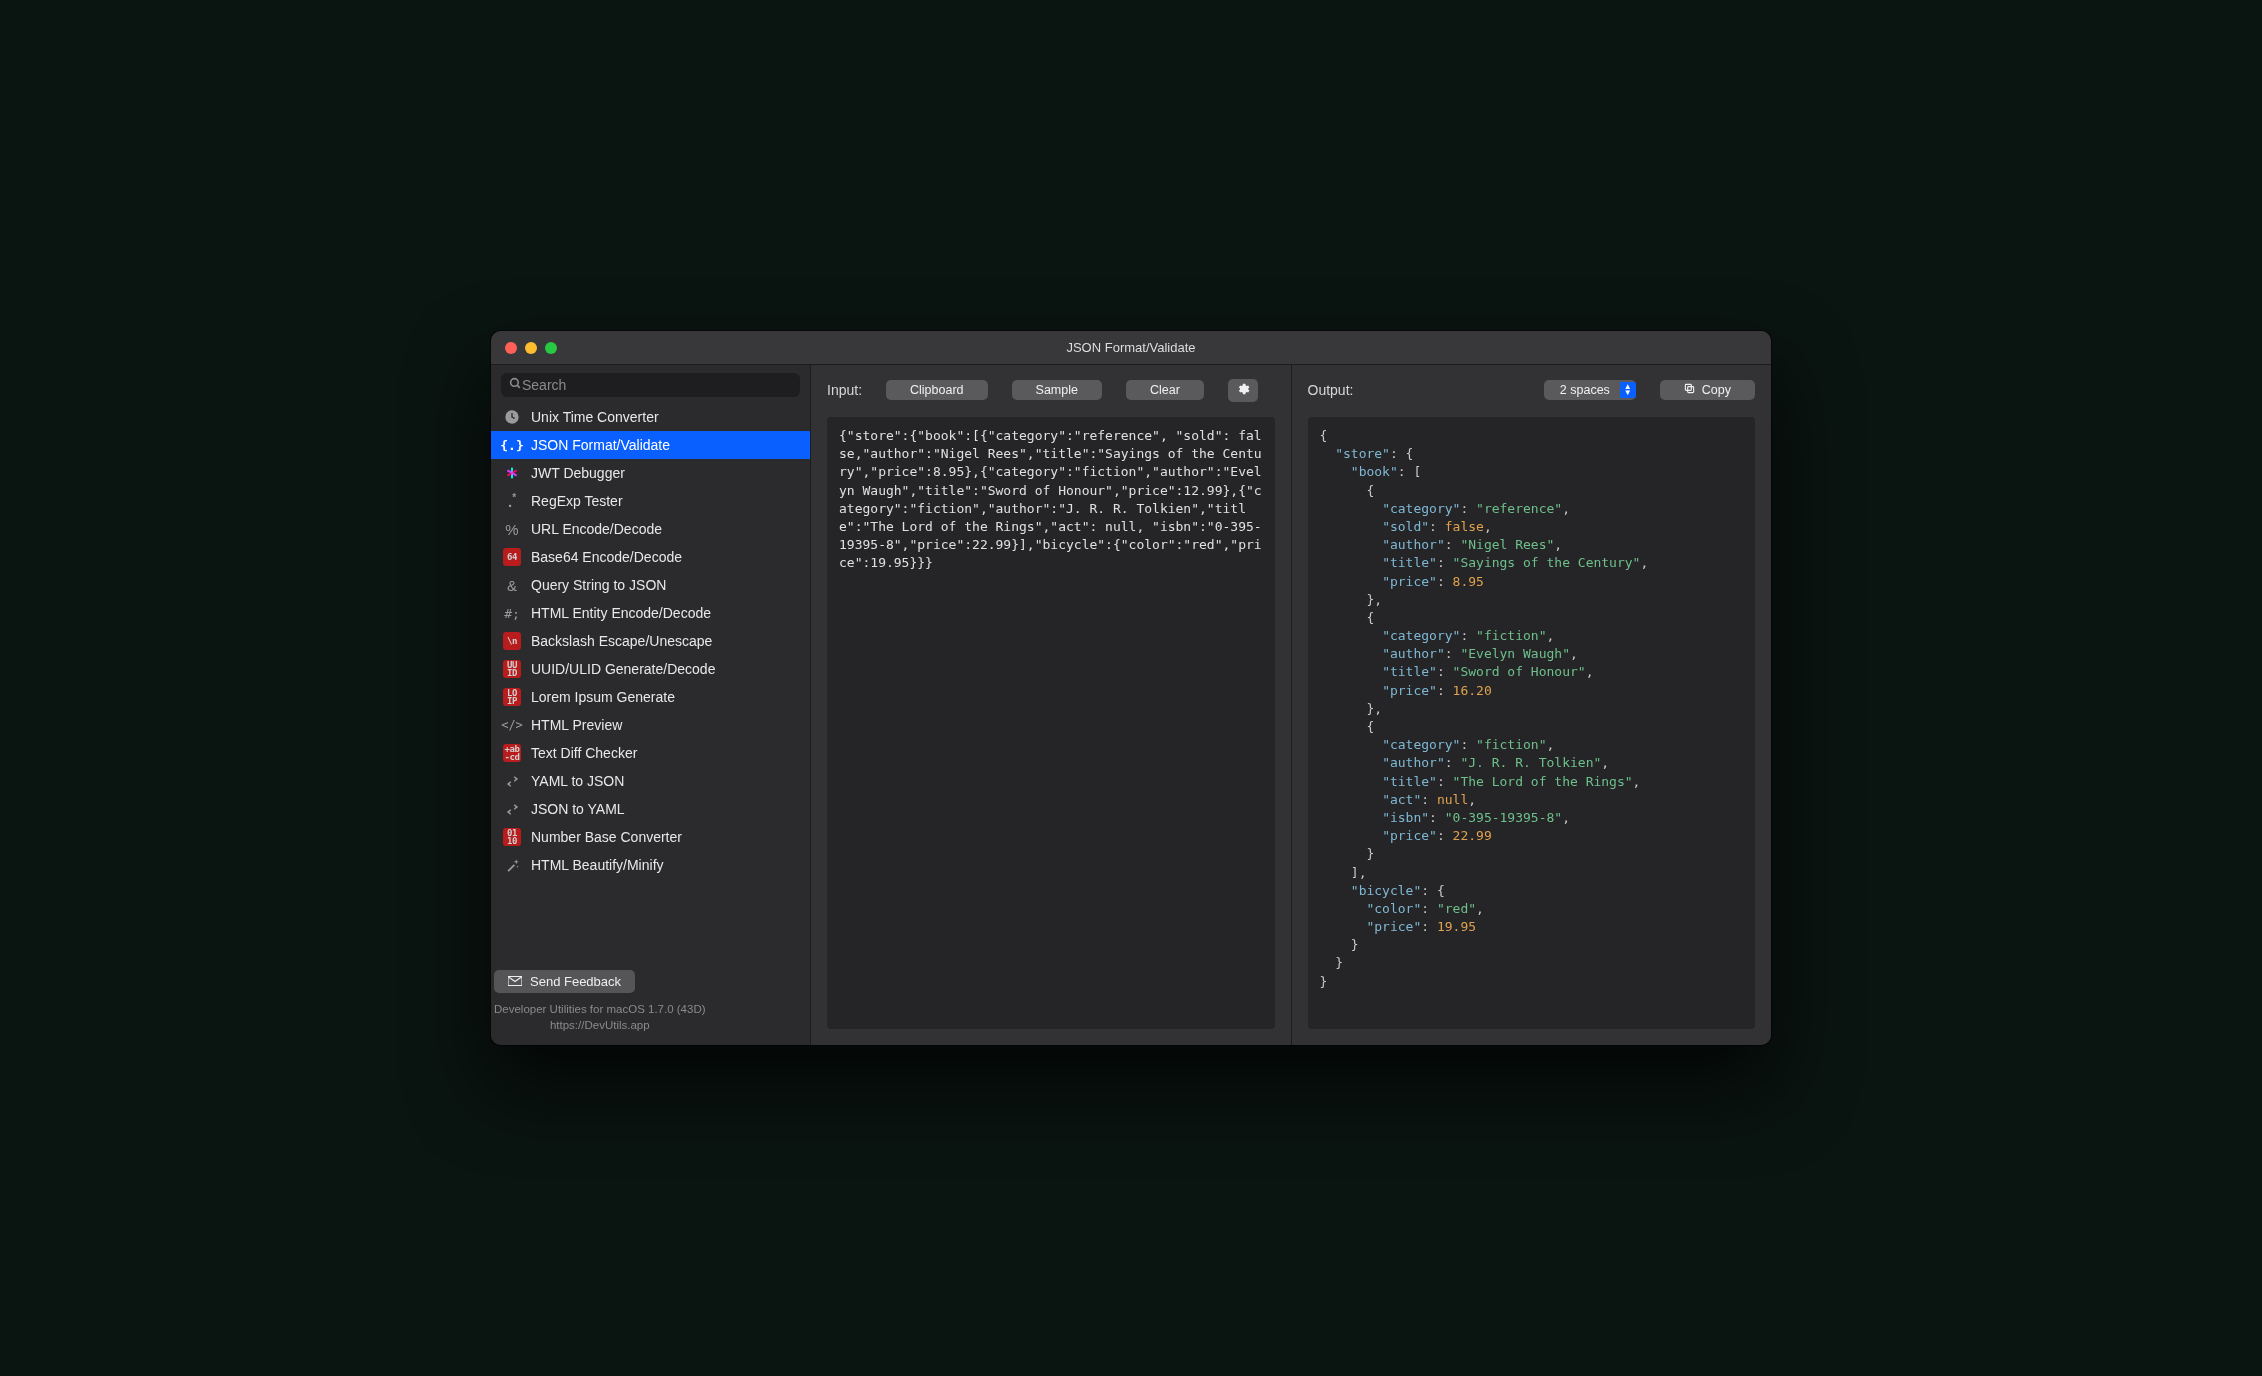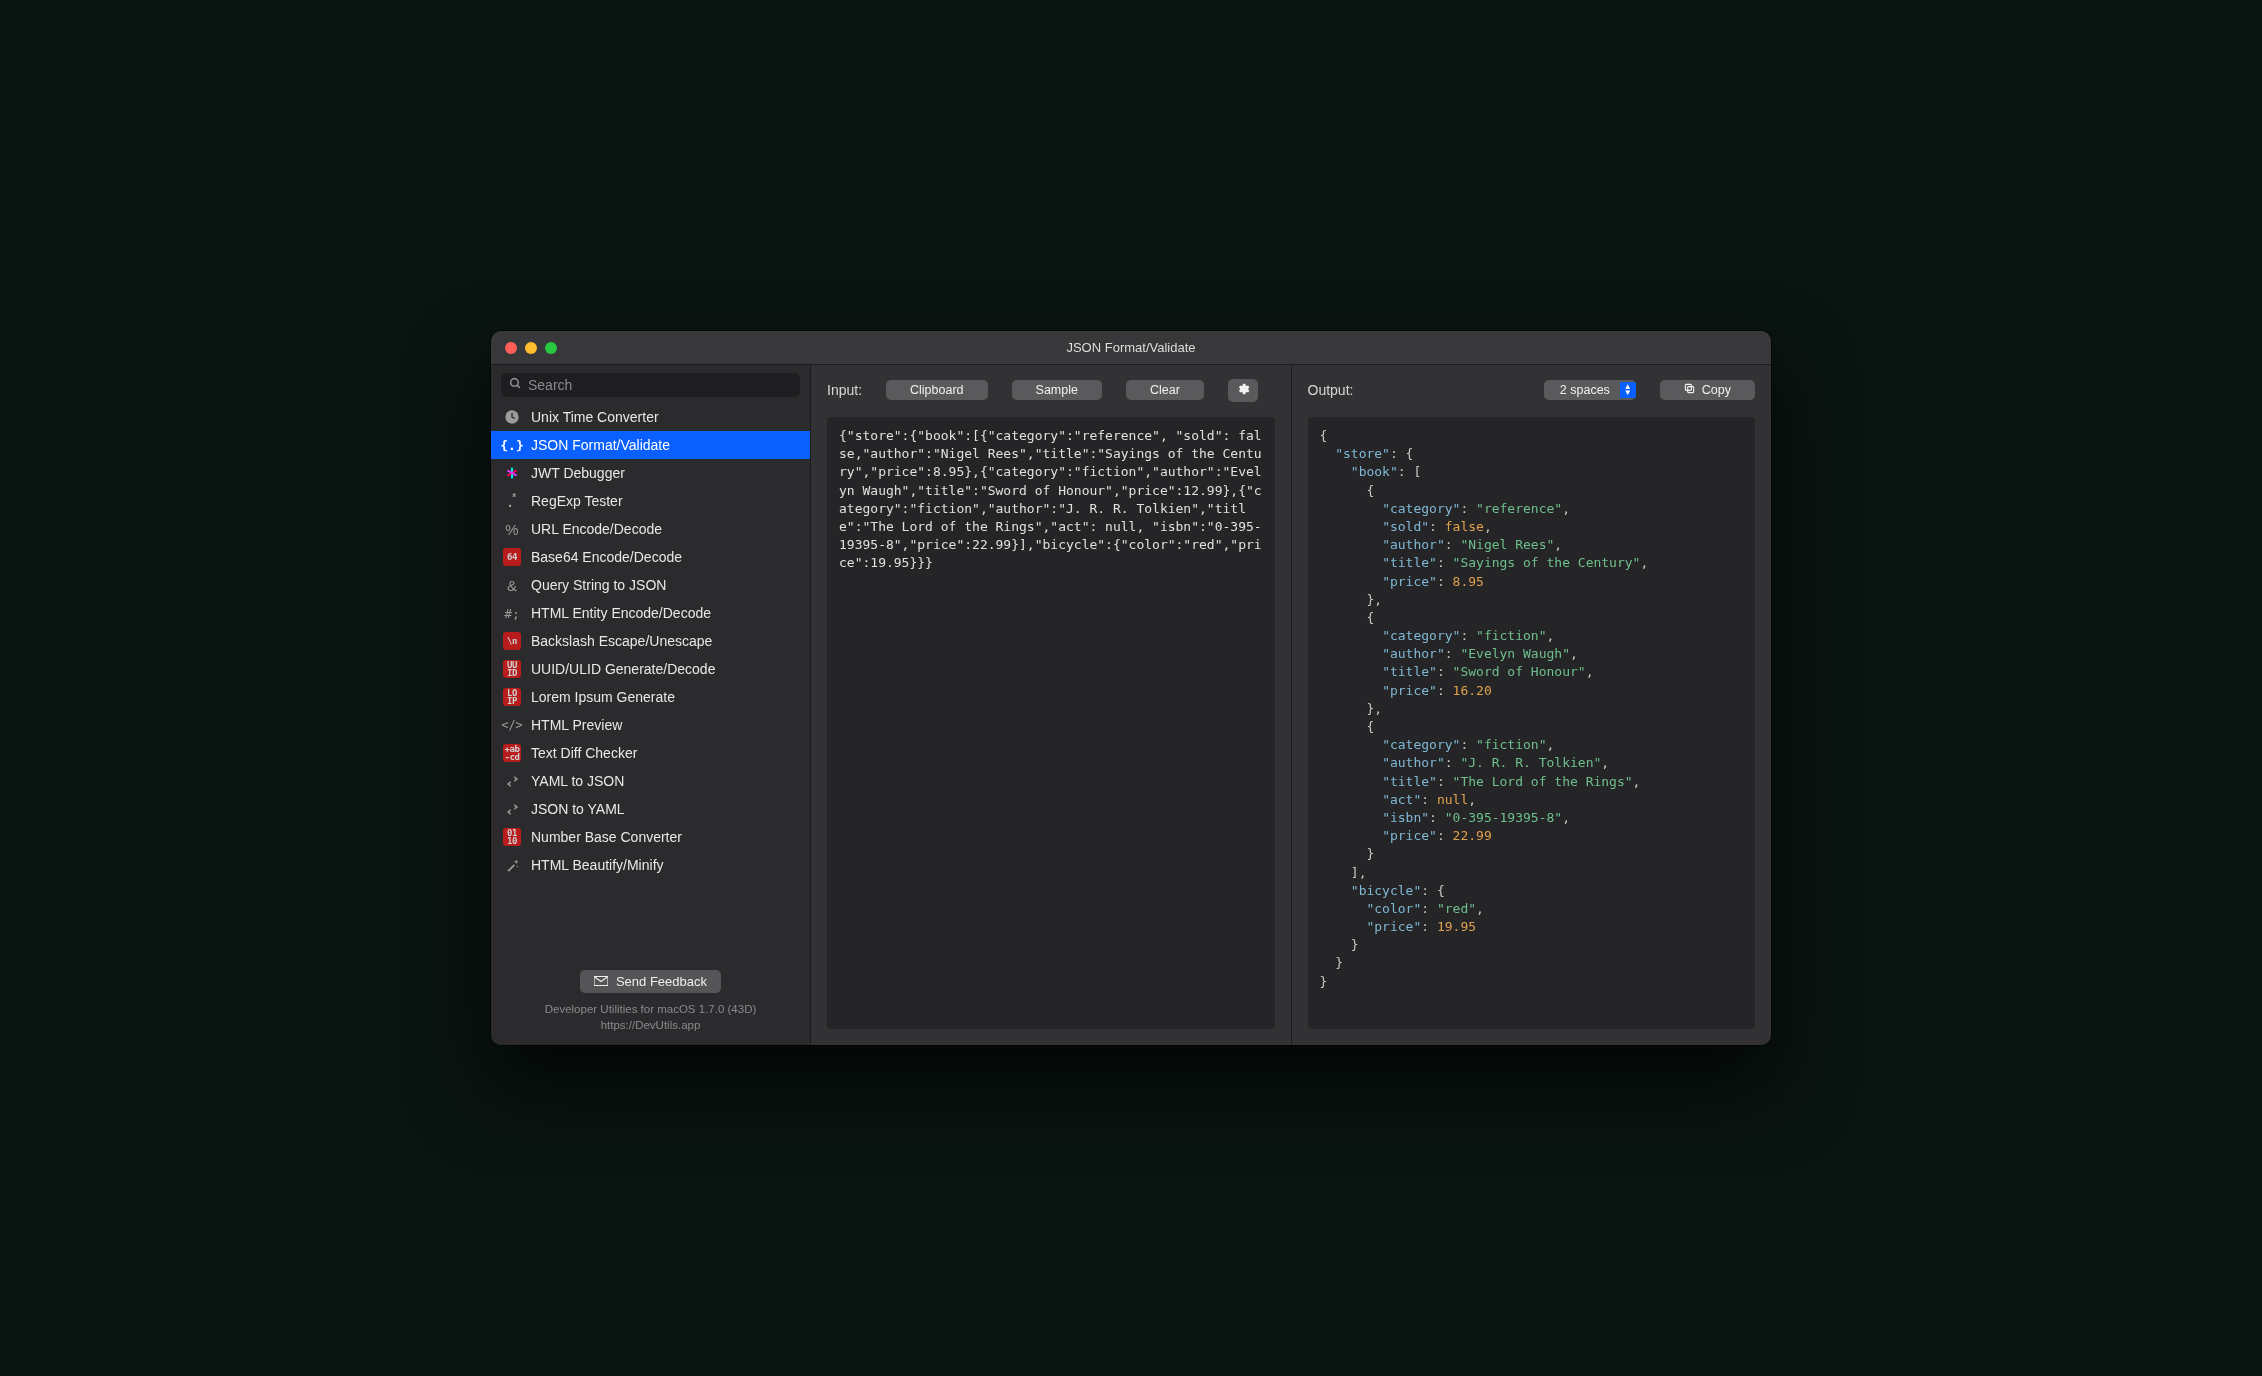--- a/index.html
+++ b/index.html
@@ -61,21 +61,20 @@
     flex-direction: column;
     border-right: 1px solid #1c1c1e;
   }
   .search-wrap { padding: 8px 10px 6px; }
   .search {
     display: flex;
     align-items: center;
     background: #1e1e20;
     border-radius: 6px;
     padding: 4px 8px;
-    gap: 6px;
     justify-content: space-between;
   }
   .search input {
     flex: 1;
     background: transparent;
     border: none;
     outline: none;
     color: #ccc;
     font-size: 14px;
   }
@@ -117,21 +116,21 @@
     border-radius: 3px;
     font-size: 9px;
     font-weight: 600;
     color: #d0d0d0;
     letter-spacing: -0.5px;
   }
   .sidebar-footer {
     padding: 10px 3px 12px;
     display: flex;
     flex-direction: column;
-    align-items: center;
+    align-items: flex-start;
     gap: 8px;
   }
   .feedback-btn {
     background: #555557;
     border: none;
     border-radius: 5px;
     color: #eee;
     padding: 4px 14px;
     font-size: 13px;
     display: inline-flex;

